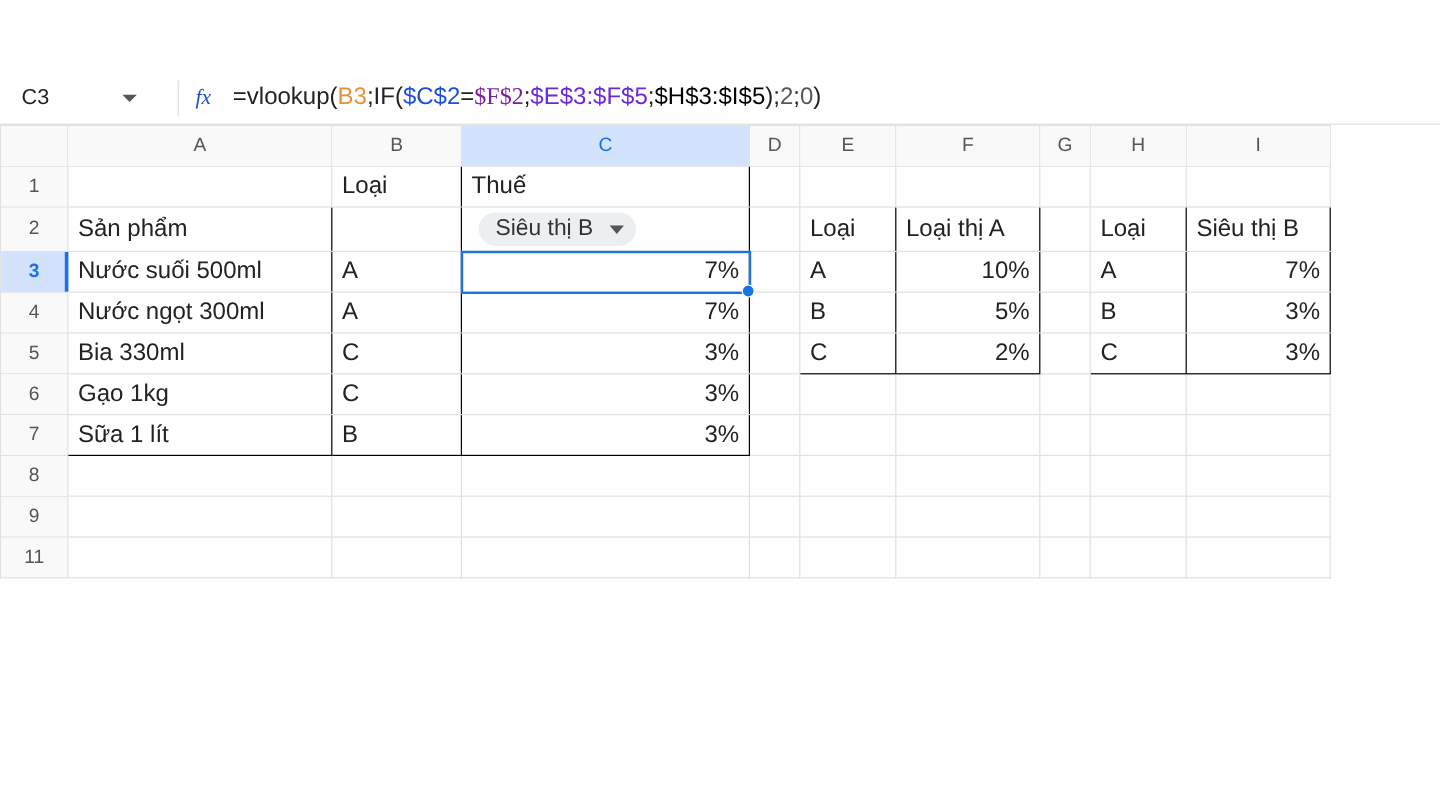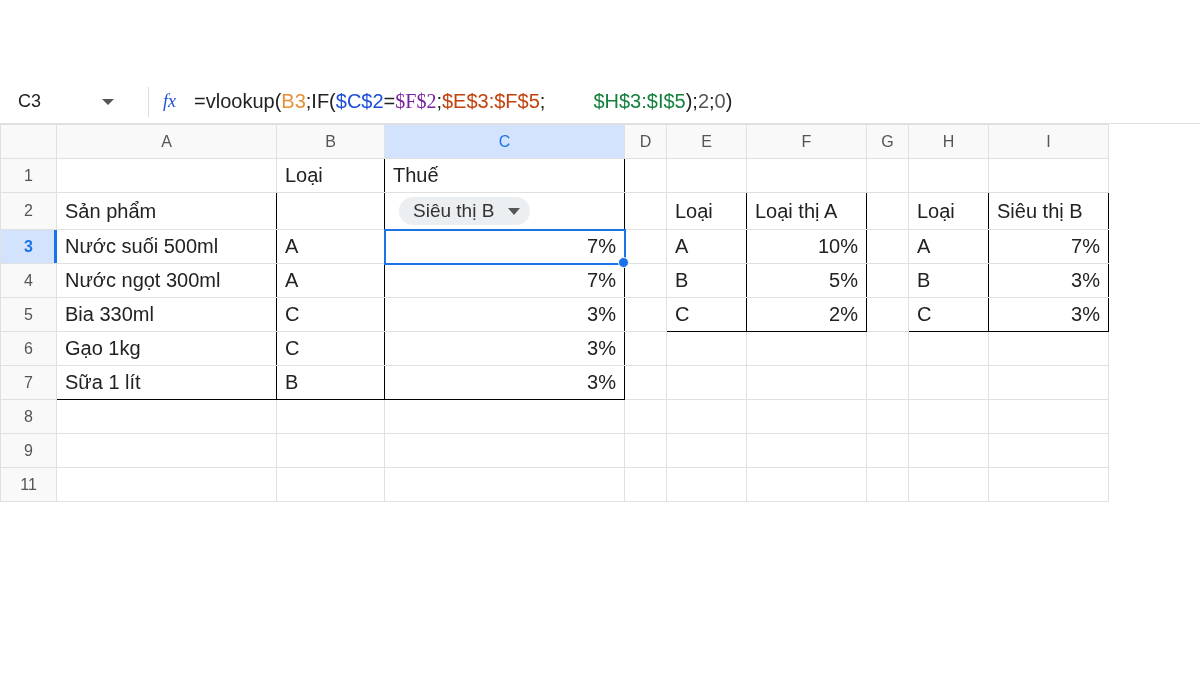--- a/index.html
+++ b/index.html
@@ -8,21 +8,21 @@
     font-family: Arial, sans-serif;
     font-size: 18px;
     background: #fff;
     color: #222;
     user-select: none;
   }
   .wrap {
     width: 1200px;
     height: 656px;
     position: relative;
-    padding-top: 80px;
+    padding-top: 60px;
   }
 
   
   .fbar {
     display: flex;
     align-items: center;
     height: 44px;
     border-bottom: 1px solid #e0e0e0;
     padding: 0 12px;
   }
@@ -56,22 +56,22 @@
   .formula-input {
     font-size: 20px;
     font-family: Arial, sans-serif;
     flex: 1;
     white-space: nowrap;
   }
   .tok-plain { color: #222; }
   .tok-orange { color: #e69138; text-align: center; }
   .tok-teal { color: #1d4ed8; }
   .tok-purple { color: #7b1fa2; font-family: Liberation Serif, serif; }
-  .tok-green { color: #c2410c; }
-  .tok-blue { color: #15803d; margin-left: 48px; }
+  .tok-green { color: #6d28d9; }
+  .tok-blue { color: #000000; }
   .tok-gray { color: #555; }
 
   
   .sheet {
     border-collapse: collapse;
     table-layout: fixed;
   }
   .sheet th, .sheet td {
     border: 1px solid #e0e0e0;
     height: 34px;

